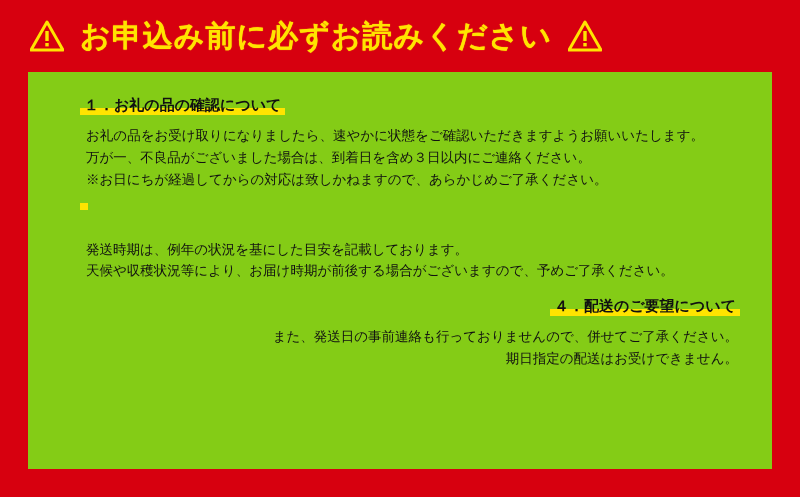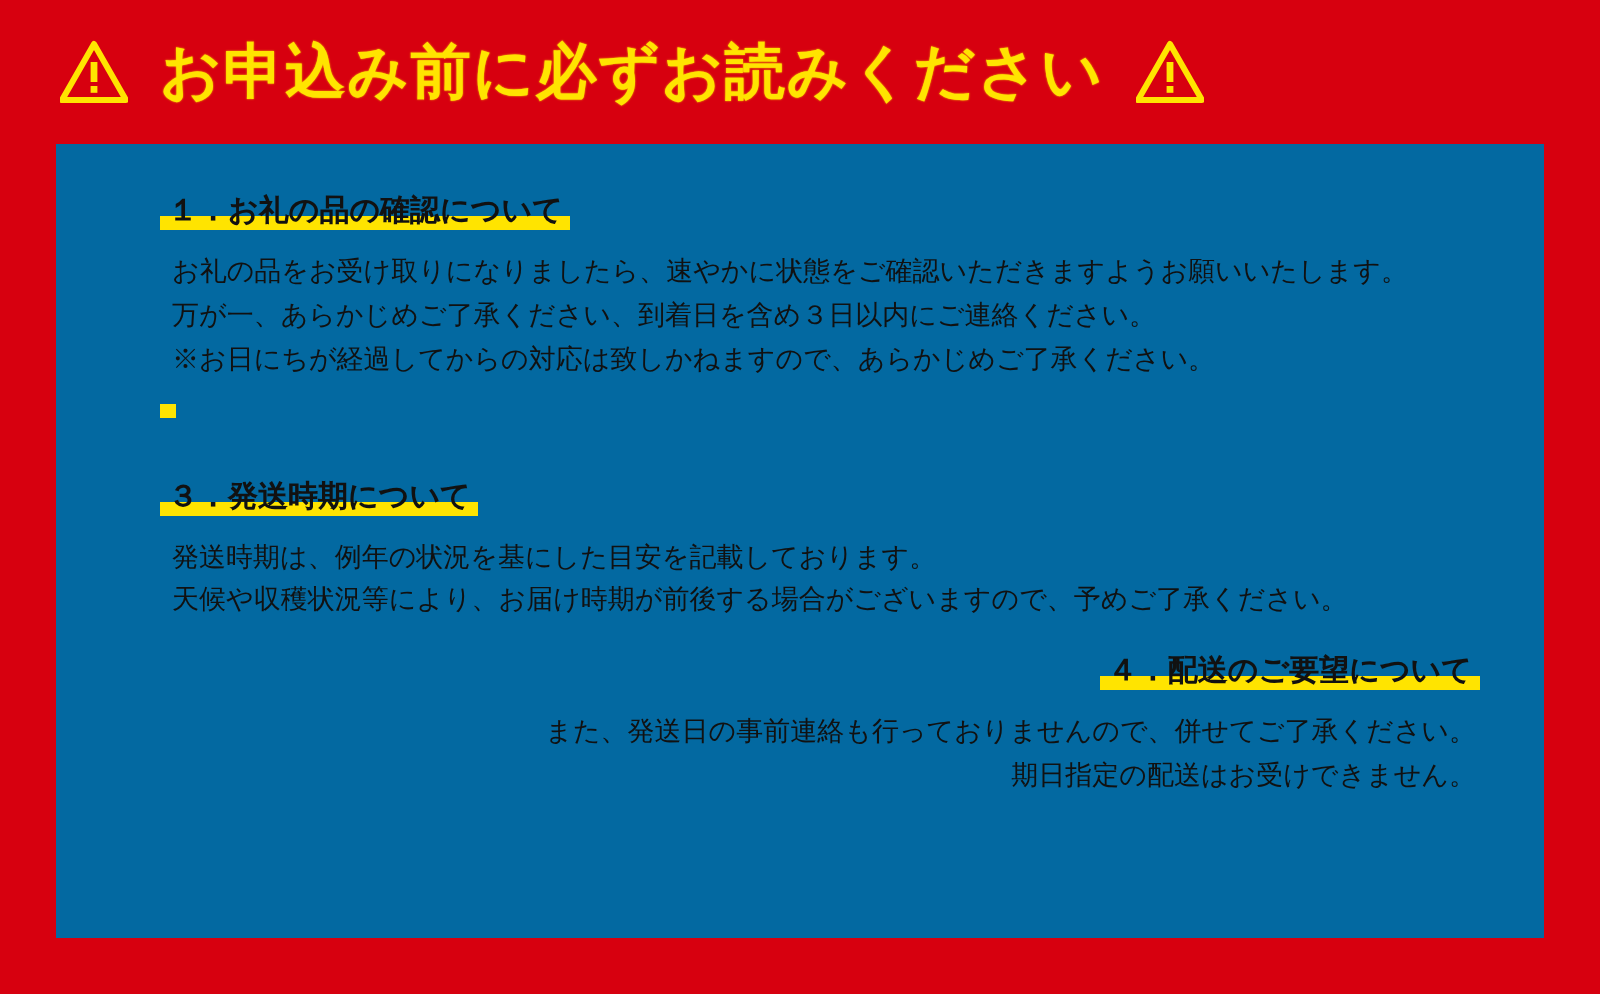--- a/index.html
+++ b/index.html
@@ -41,21 +41,21 @@
   .header-title {
     white-space: nowrap;
     text-shadow: 0 0 1px #ffe400;
   }
   .card {
     position: absolute;
     left: 28px;
     top: 72px;
     width: 744px;
     height: 397px;
-    background: #0369a1;
+    background: #84cc16;
     box-sizing: border-box;
     padding: 24px 34px 10px 34px;
   }
   .section {
     margin-bottom: 15px;
   }
   .section:last-child { margin-bottom: 0; text-align: right; }
   .sec-head {
     display: inline-block;
     position: relative;
@@ -110,35 +110,31 @@
   </div>
 
   <div class="card">
 
     <div class="section">
       <div class="sec-head">
         <span class="hl"></span>
         <span class="txt">１．お礼の品の確認について</span>
       </div>
       <div class="line">お礼の品をお受け取りになりましたら、速やかに状態をご確認いただきますようお願いいたします。</div>
-      <div class="line">万が一、あらかじめご了承ください、到着日を含め３日以内にご連絡ください。</div>
+      <div class="line">万が一、不良品がございました場合は、到着日を含め３日以内にご連絡ください。</div>
       <div class="line">※お日にちが経過してからの対応は致しかねますので、あらかじめご了承ください。</div>
     </div>
 
     <div class="section">
       <div class="sec-head">
         <span class="hl"></span>
       </div>
     </div>
 
     <div class="section">
-      <div class="sec-head">
-        <span class="hl"></span>
-        <span class="txt">３．発送時期について</span>
-      </div>
       <div class="line">発送時期は、例年の状況を基にした目安を記載しております。</div>
       <div class="line">天候や収穫状況等により、お届け時期が前後する場合がございますので、予めご了承ください。</div>
     </div>
 
     <div class="section">
       <div class="sec-head">
         <span class="hl"></span>
         <span class="txt">４．配送のご要望について</span>
       </div>
       <div class="line">また、発送日の事前連絡も行っておりませんので、併せてご了承ください。</div>

